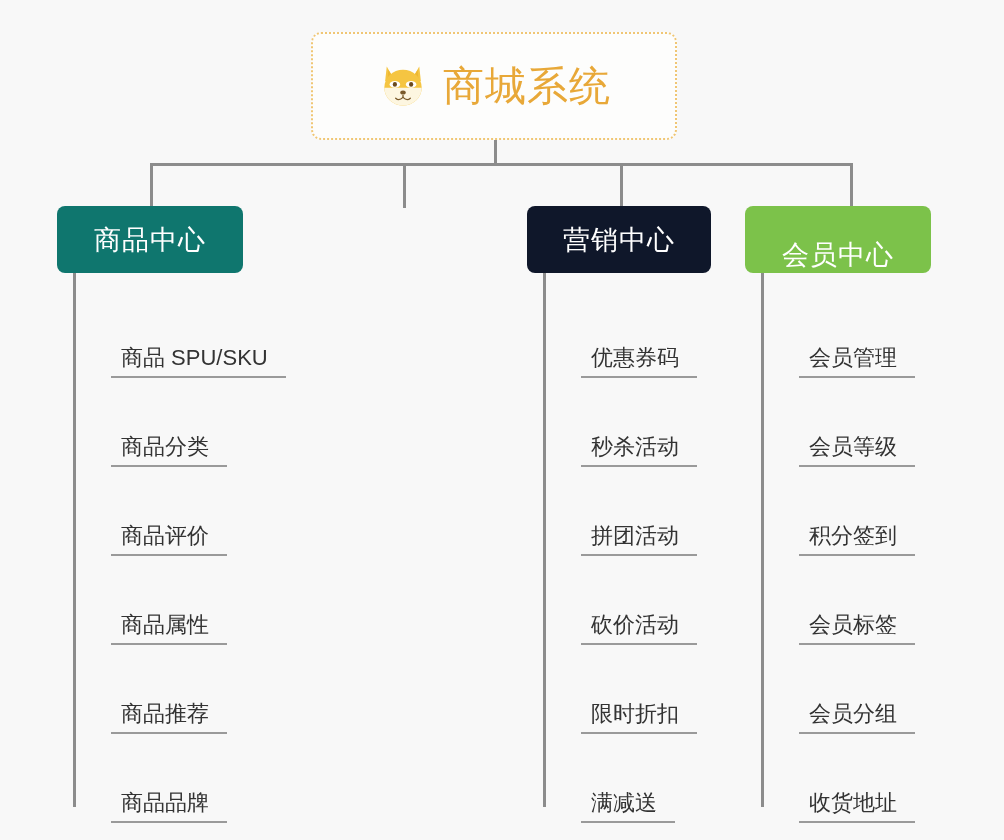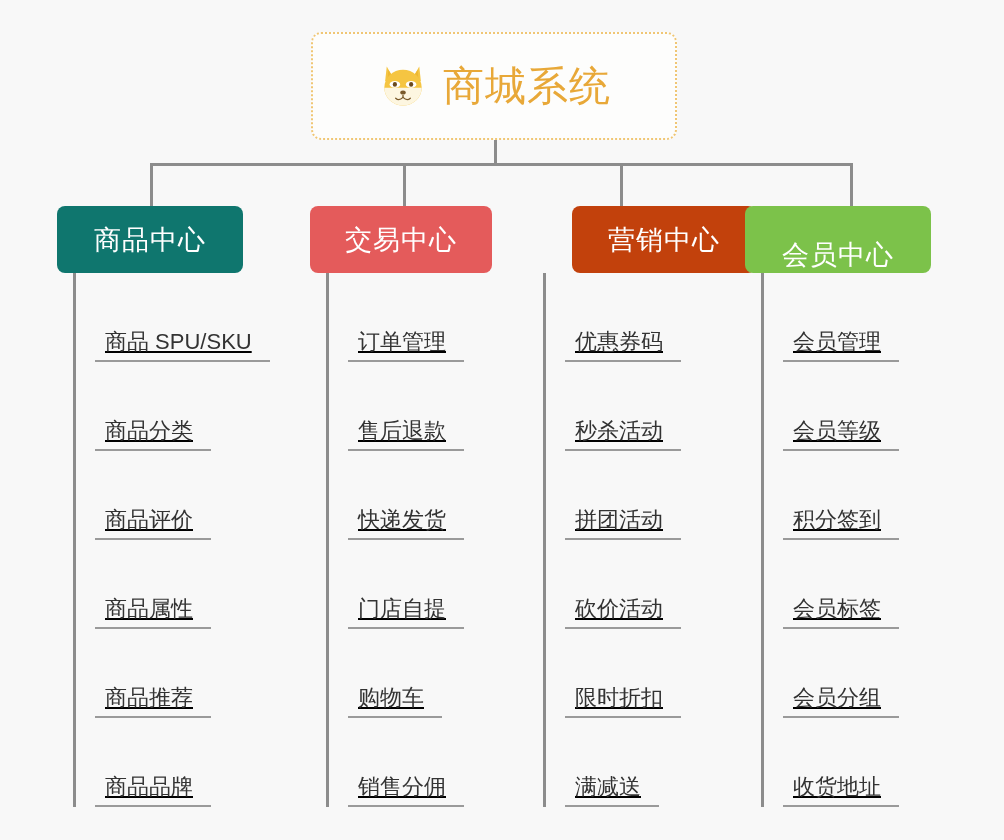--- a/index.html
+++ b/index.html
@@ -100,23 +100,22 @@
     left: 16px;
     top: 67px;
     width: 3px;
     background: #8c8c8c;
   }
   .leaf-list {
     position: absolute;
     left: 16px;
     top: 67px;
     margin: 0;
-    padding: 0;
+    padding: 16px;
     list-style: none;
-    text-decoration: underline;
   }
   .leaf-item {
     position: relative;
     height: 89px;
     display: flex;
     align-items: flex-end;
     padding-left: 32px;
     box-sizing: border-box;
   }
   .leaf-label {
@@ -129,21 +128,21 @@
     margin-left: -10px;
     padding-left: 10px;
   }
 
   
   #col-0 { left: 57px; }
   #col-0 .cat-box { width: 186px; background: #0f766e; }
   #col-1 { left: 310px; }
   #col-1 .cat-box { width: 182px; background: #e45b5b; }
   #col-2 { left: 527px; }
-  #col-2 .cat-box { width: 184px; background: #c2410c; margin-left: 45px; }
+  #col-2 .cat-box { width: 184px; background: #0f172a; }
   #col-3 { left: 745px; }
   #col-3 .cat-box { width: 186px; background: #7cc24a; align-items: flex-end; }
 
   #drop-0 { left: 150px; }
   #drop-1 { left: 403px; }
   #drop-2 { left: 620px; }
   #drop-3 { left: 850px; }
 </style>
 </head>
 <body>
@@ -197,46 +196,20 @@
         </li>
       <li class="leaf-item">
           <span class="leaf-label">商品推荐</span>
         </li>
       <li class="leaf-item">
           <span class="leaf-label">商品品牌</span>
         </li>
     </ul>
   </div>
 
-  <div class="column" id="col-1">
-    <div class="cat-box">
-      <span>交易中心</span>
-    </div>
-    <div class="trunk" style="height: 534px;"></div>
-    <ul class="leaf-list">
-      <li class="leaf-item">
-          <span class="leaf-label">订单管理</span>
-        </li>
-      <li class="leaf-item">
-          <span class="leaf-label">售后退款</span>
-        </li>
-      <li class="leaf-item">
-          <span class="leaf-label">快递发货</span>
-        </li>
-      <li class="leaf-item">
-          <span class="leaf-label">门店自提</span>
-        </li>
-      <li class="leaf-item">
-          <span class="leaf-label">购物车</span>
-        </li>
-      <li class="leaf-item">
-          <span class="leaf-label">销售分佣</span>
-        </li>
-    </ul>
-  </div>
 
   <div class="column" id="col-2">
     <div class="cat-box">
       <span>营销中心</span>
     </div>
     <div class="trunk" style="height: 534px;"></div>
     <ul class="leaf-list">
       <li class="leaf-item">
           <span class="leaf-label">优惠券码</span>
         </li>

